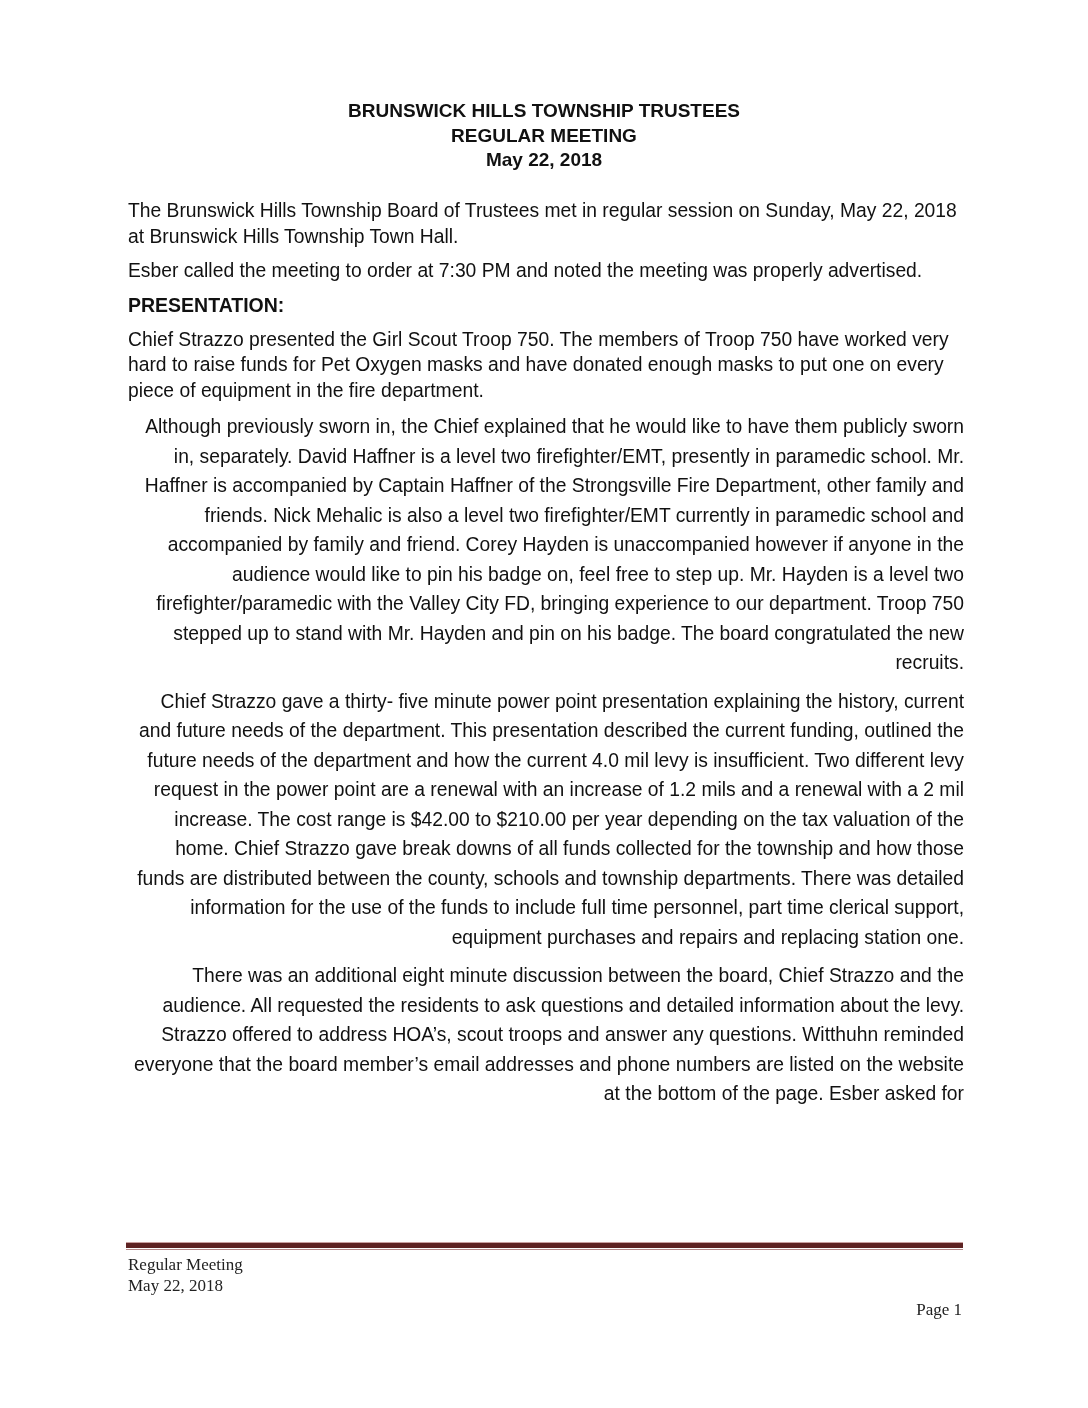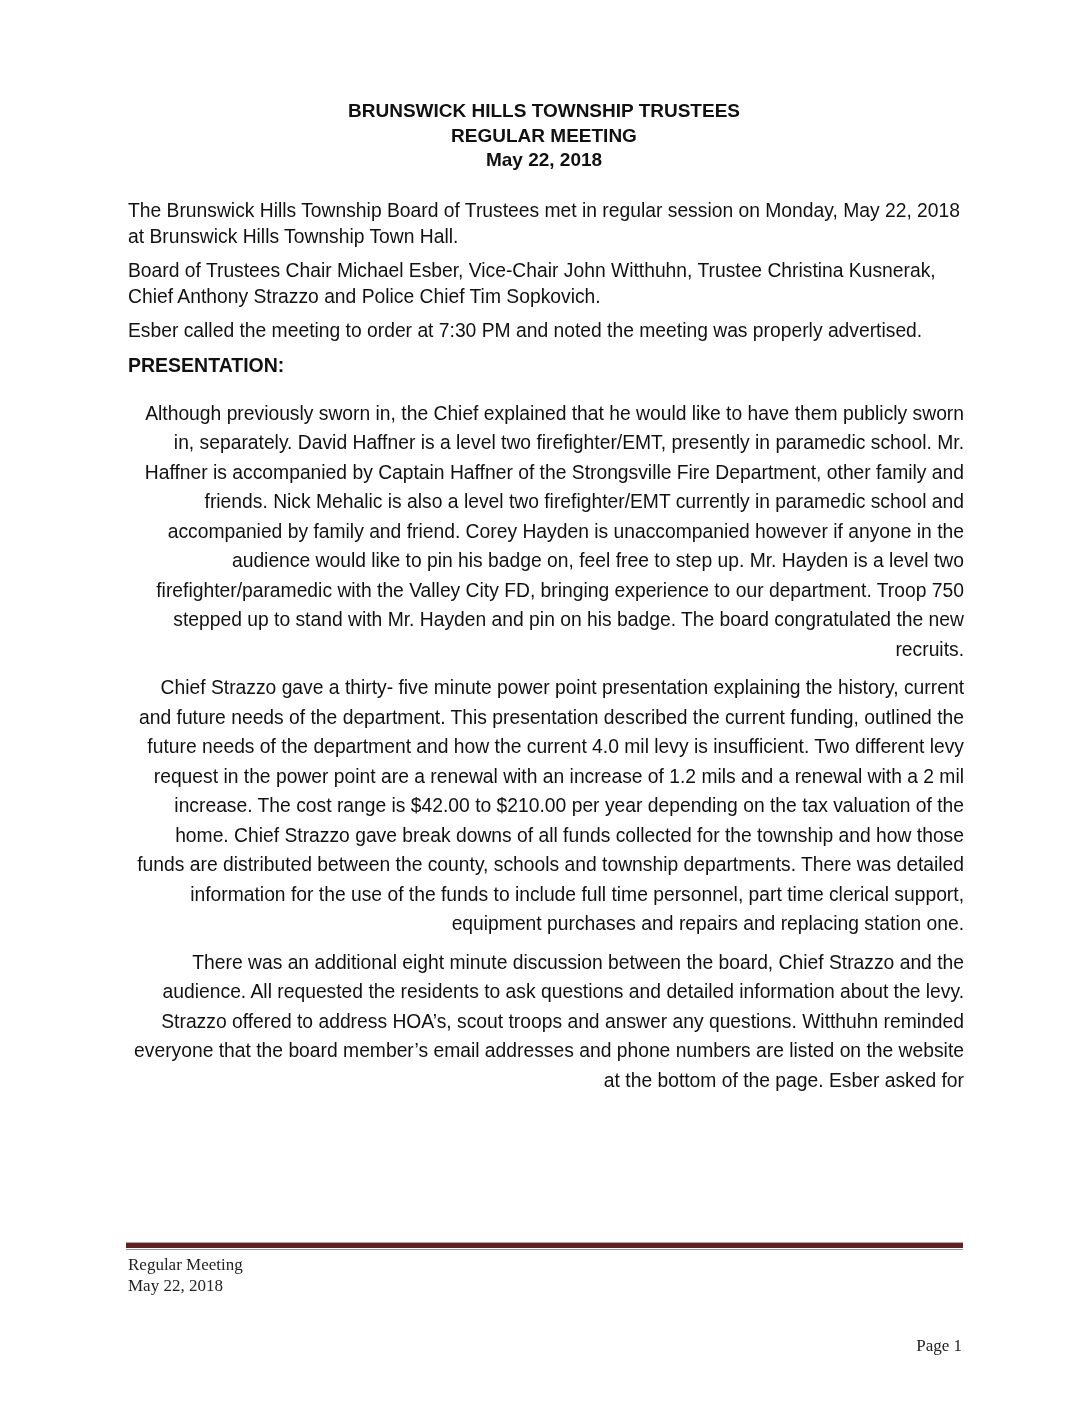--- a/index.html
+++ b/index.html
@@ -4,43 +4,43 @@
 <style>
   html, body { margin: 0; padding: 0; background: #ffffff; }
   body { width: 1088px; height: 1408px; position: relative; overflow: hidden; color: #111; }
   .page { position: absolute; left: 0; top: 0; width: 1088px; height: 1408px; background: #fff; border-radius: 30px; }
   .title-block { position: absolute; left: 0; top: 99px; width: 1088px; text-align: center;
     font-family: "Liberation Sans", sans-serif; font-weight: bold; font-size: 19px; line-height: 24.5px; }
   .content { position: absolute; left: 128px; top: 198px; width: 836px;
     font-family: "Liberation Sans", sans-serif; font-size: 19.3px; color: #111; }
   .content p { margin: 0 0 9px 0; line-height: 25.5px; }
   .content p.wide { line-height: 29.5px; margin-bottom: 9px; text-align: right; }
-  .content h2 { font-size: 19.5px; font-weight: bold; margin: 2px 0 22px 0; line-height: 24px; }
+  .content h2 { font-size: 19.5px; font-weight: bold; margin: 2px 0 10px 0; line-height: 24px; }
   .footer-rule { position: absolute; left: 126px; top: 1242px; width: 837px; height: 9px; }
   .footer-rule .thin-top { height: 1px; background: #c9a0a0; }
   .footer-rule .thick { height: 5px; background: #5e2323; }
   .footer-rule .thin-bot { height: 1px; margin-top: 1px; background: #b58a8a; }
   .footer-left { position: absolute; left: 128px; top: 1254px; font-family: "Liberation Serif", serif; font-size: 17px; line-height: 21px; color: #222; }
-  .footer-page { position: absolute; right: 126px; top: 1336px; font-family: "Liberation Serif", serif; font-size: 17px; color: #222; }
+  .footer-page { position: absolute; right: 126px; top: 1300px; font-family: "Liberation Serif", serif; font-size: 17px; color: #222; }
 </style>
 </head>
 <body>
 
 <div class="page">
   <div class="title-block">
     <div>BRUNSWICK HILLS TOWNSHIP TRUSTEES</div>
     <div>REGULAR MEETING</div>
     <div>May 22, 2018</div>
   </div>
 
   <div class="content">
-    <p>The Brunswick Hills Township Board of Trustees met in regular session on Monday, May 22, 2018 at Brunswick Hills Township Town Hall.</p>
-    <p>Board of Trustees Chair Michael Esber, Vice-Chair John Witthuhn, Trustee Christina Kusnerak, Chief Anthony Strazzo and Police Chief Tim Sopkovich.</p>
+    <p>The Brunswick Hills Township Board of Trustees met in regular session on Sunday, May 22, 2018 at Brunswick Hills Township Town Hall.</p>
     <p>Esber called the meeting to order at 7:30 PM and noted the meeting was properly advertised.</p>
     <h2>PRESENTATION:</h2>
+    <p>Chief Strazzo presented the Girl Scout Troop 750. The members of Troop 750 have worked very hard to raise funds for Pet Oxygen masks and have donated enough masks to put one on every piece of equipment in the fire department.</p>
     <p class="wide">Although previously sworn in, the Chief explained that he would like to have them publicly sworn in, separately. David Haffner is a level two firefighter/EMT, presently in paramedic school. Mr. Haffner is accompanied by Captain Haffner of the Strongsville Fire Department, other family and friends. Nick Mehalic is also a level two firefighter/EMT currently in paramedic school and accompanied by family and friend. Corey Hayden is unaccompanied however if anyone in the audience would like to pin his badge on, feel free to step up. Mr. Hayden is a level two firefighter/paramedic with the Valley City FD, bringing experience to our department. Troop 750 stepped up to stand with Mr. Hayden and pin on his badge. The board congratulated the new recruits.</p>
     <p class="wide">Chief Strazzo gave a thirty- five minute power point presentation explaining the history, current and future needs of the department. This presentation described the current funding, outlined the future needs of the department and how the current 4.0 mil levy is insufficient. Two different levy request in the power point are a renewal with an increase of 1.2 mils and a renewal with a 2 mil increase. The cost range is $42.00 to $210.00 per year depending on the tax valuation of the home.  Chief Strazzo gave break downs of all funds collected for the township and how those funds are distributed between the county, schools and township departments. There was detailed information for the use of the funds to include full time personnel, part time clerical support, equipment purchases and repairs and replacing station one.</p>
     <p class="wide">There was an additional eight minute discussion between the board, Chief Strazzo and the audience. All requested the residents to ask questions and detailed information about the levy. Strazzo offered to address HOA’s, scout troops and answer any questions. Witthuhn reminded everyone that the board member’s email addresses and phone numbers are listed on the website at the bottom of the page. Esber asked for</p>
   </div>
 
   <div class="footer-rule">
     <div class="thin-top"></div>
     <div class="thick"></div>
     <div class="thin-bot"></div>
   </div>

